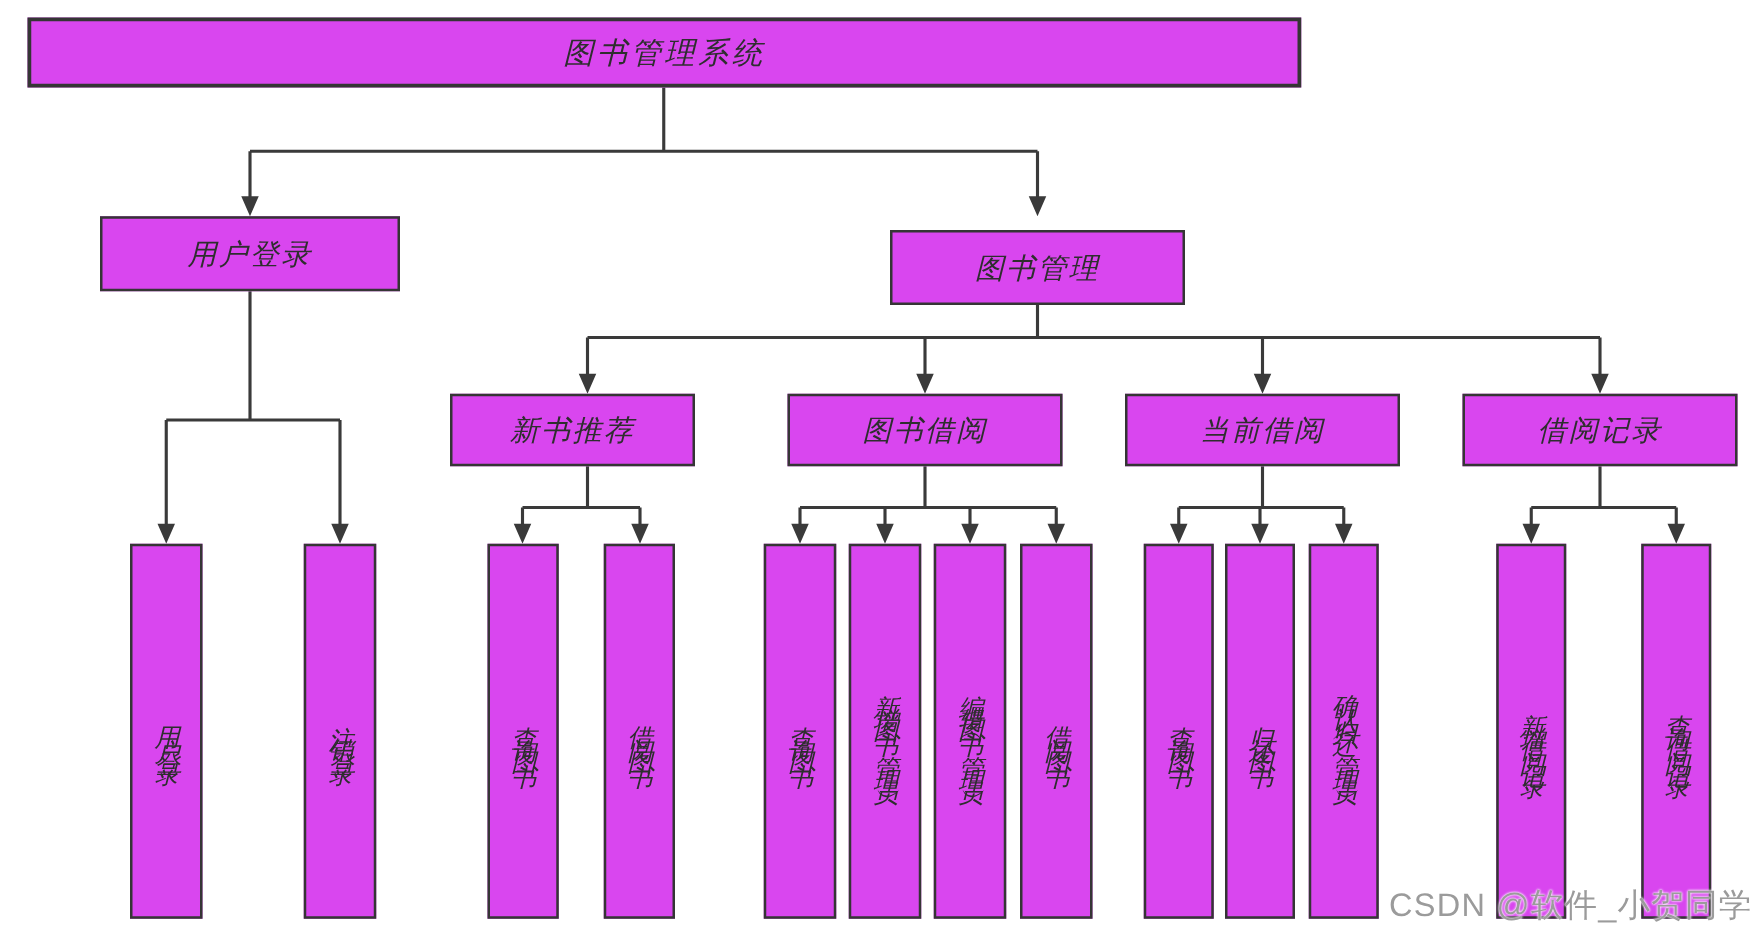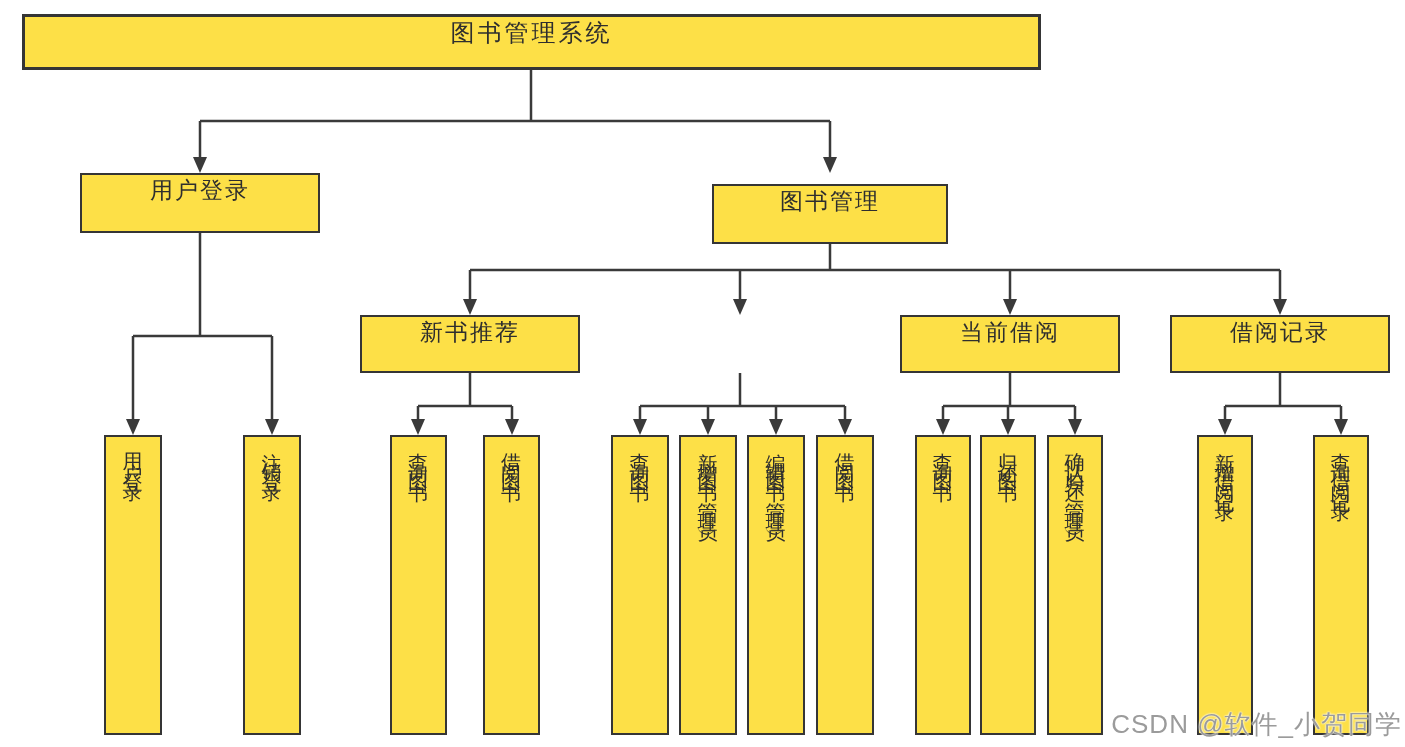--- a/index.html
+++ b/index.html
@@ -19,25 +19,27 @@
     position: absolute;
     left: 0;
     top: 0;
     width: 1405px;
     height: 747px;
     pointer-events: none;
   }
   .node {
     position: absolute;
     box-sizing: border-box;
-    background: #fde047;
+    background: #d946ef;
     border: 2.5px solid #353535;
     display: flex;
+    align-items: center;
     justify-content: center;
     color: #2e2e2e;
+    font-style: italic;
   }
   .hnode {
     font-size: 23px;
     letter-spacing: 2px;
     white-space: nowrap;
   }
   .root-node {
     border-width: 3px;
     font-size: 24px;
     letter-spacing: 3px;
@@ -91,22 +93,25 @@
     <span>图书管理系统</span>
   </div>
 
   <div class="node hnode" style="left:80px; top:173px; width:240px; height:60px;">
     <span>用户登录</span>
   </div>
   <div class="node hnode" style="left:712px; top:184px; width:236px; height:60px;">
     <span>图书管理</span>
   </div>
 
-  <div class="node hnode" style="left:360px; top:315px; width:220px; height:58px;">
+  <div class="node hnode" style="left:360px; top:315px; width:196px; height:58px;">
     <span>新书推荐</span>
+  </div>
+  <div class="node hnode" style="left:630px; top:315px; width:220px; height:58px;">
+    <span>图书借阅</span>
   </div>
   <div class="node hnode" style="left:900px; top:315px; width:220px; height:58px;">
     <span>当前借阅</span>
   </div>
   <div class="node hnode" style="left:1170px; top:315px; width:220px; height:58px;">
     <span>借阅记录</span>
   </div>
 
   <div class="node vnode" style="left:104px; top:435px; width:58px; height:300px;">
     <span>用户登录</span>

